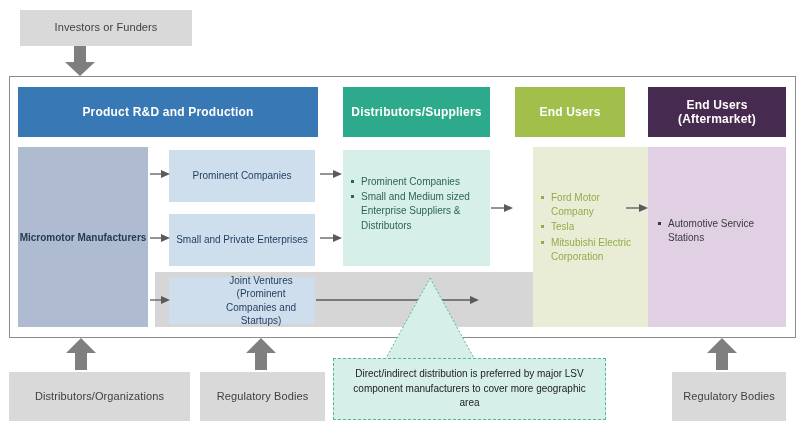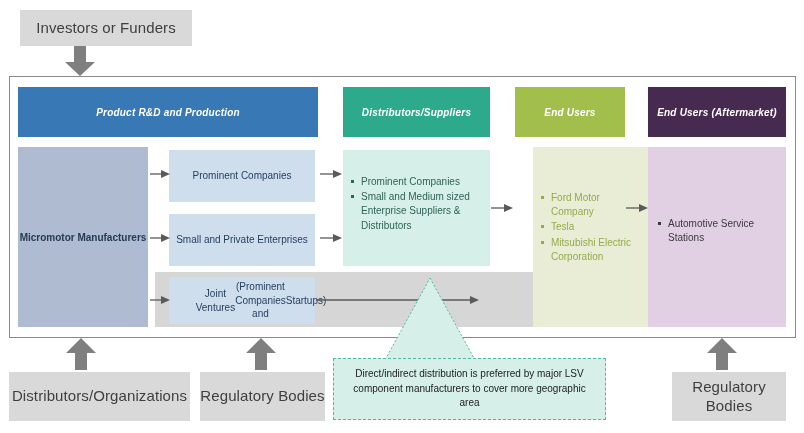--- a/index.html
+++ b/index.html
@@ -26,42 +26,41 @@
     display: flex;
     align-items: center;
     justify-content: center;
     text-align: center;
   }
 
   
   .ext-box {
     background: #d9d9d9;
     color: #3f3f3f;
-    font-size: 15px;
+    font-size: 11px;
     letter-spacing: .1px;
     line-height: 1.25;
   }
 
   
   .arrow-gray { background: transparent; }
   .arrow-gray svg { display:block; }
 
   
   #main-container {
     border: 1px solid #8a8a8a;
     background: #ffffff;
   }
 
   
   .col-header {
     color: #ffffff;
-    font-size: 10px;
+    font-size: 12px;
     font-weight: bold;
     letter-spacing: .2px;
-    font-style: italic;
   }
   .hdr-blue   { background: #3878b4; }
   .hdr-teal   { background: #2da98c; }
   .hdr-green  { background: #a2bf4c; }
   .hdr-purple { background: #472a4f; }
 
   
   .body-blue-gray { background: #aebbd0; }
   .body-teal      { background: #d6efe8; }
   .body-green     { background: #e9edd6; }
@@ -171,21 +170,21 @@
   </div>
 
   <div class="abs sub-box centered" style="left:169px; top:150px; width:146px; height:52px;">
     <span>Prominent Companies</span>
   </div>
 
   <div class="abs sub-box centered" style="left:169px; top:214px; width:146px; height:52px;">
     <span>Small and Private Enterprises</span>
   </div>
 
-  <div class="abs sub-box centered" style="left:169px; top:277px; width:146px; height:47px; flex-direction:row;padding-left:44px;">
+  <div class="abs sub-box centered" style="left:169px; top:277px; width:146px; height:47px; flex-direction:column;padding-left:44px;">
     <span>Joint Ventures</span>
     <span>(Prominent Companies and</span>
     <span>Startups)</span>
   </div>
 
   <div class="abs body-teal" style="left:343px; top:150px; width:147px; height:116px;">
     <ul class="bullets bullets-teal" style="margin:25px 0 0 8px; width:132px;">
       <li>Prominent Companies</li>
       <li>Small and Medium sized Enterprise Suppliers &amp; Distributors</li>
     </ul>

